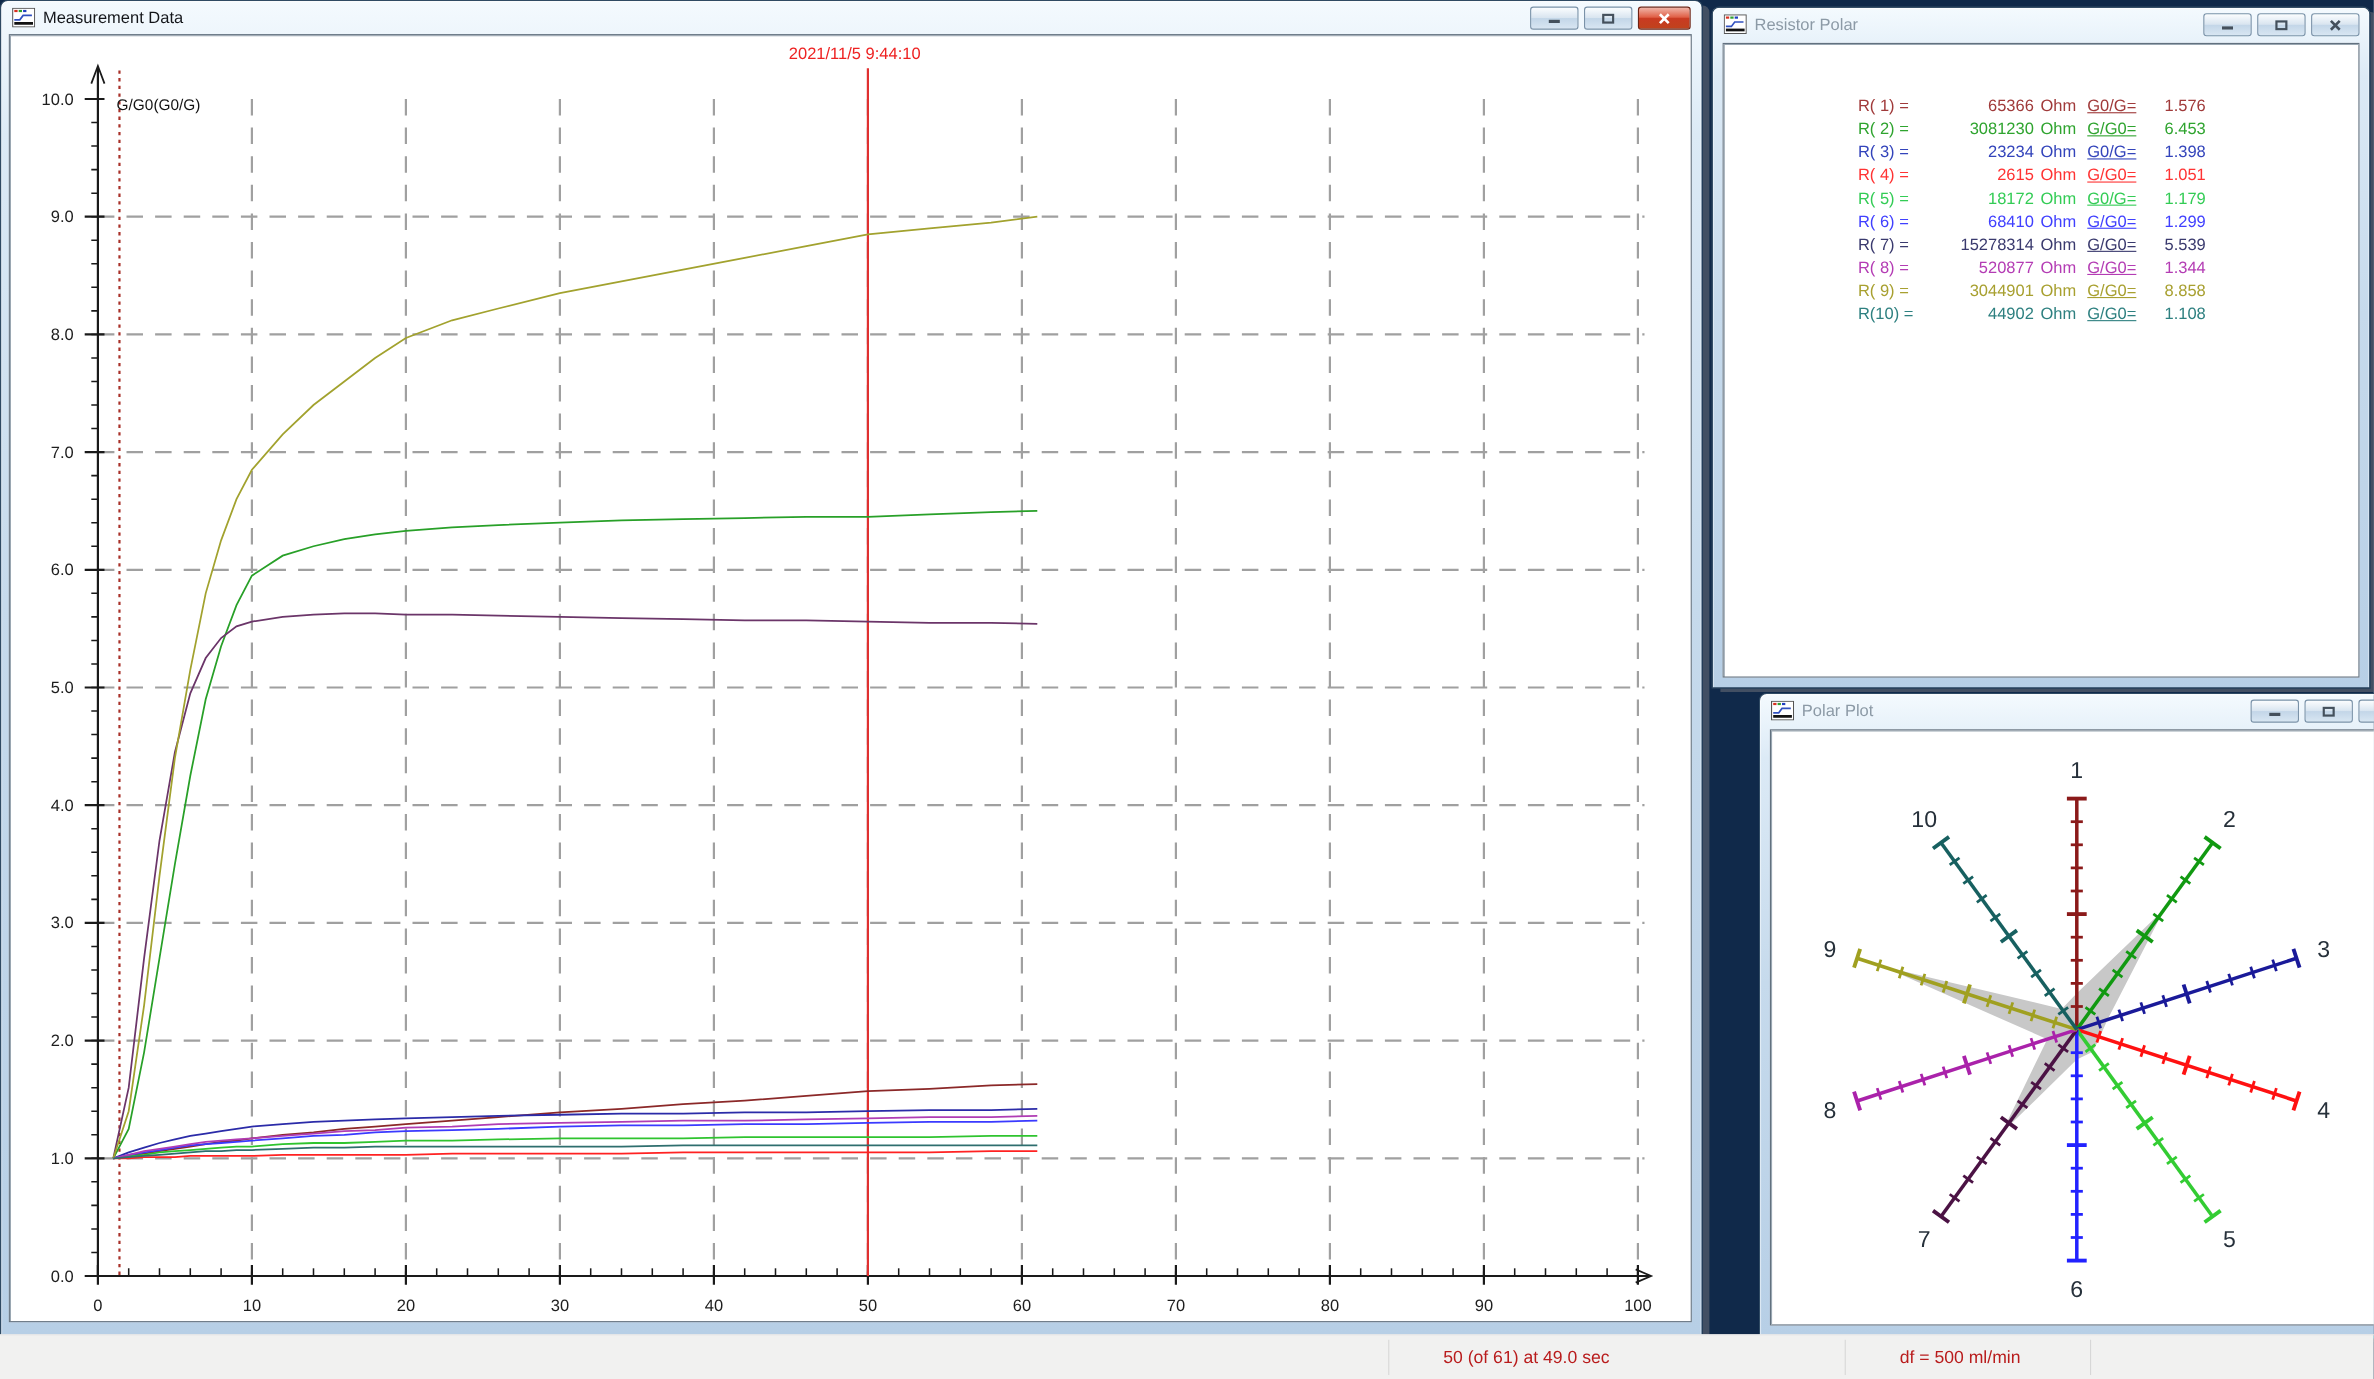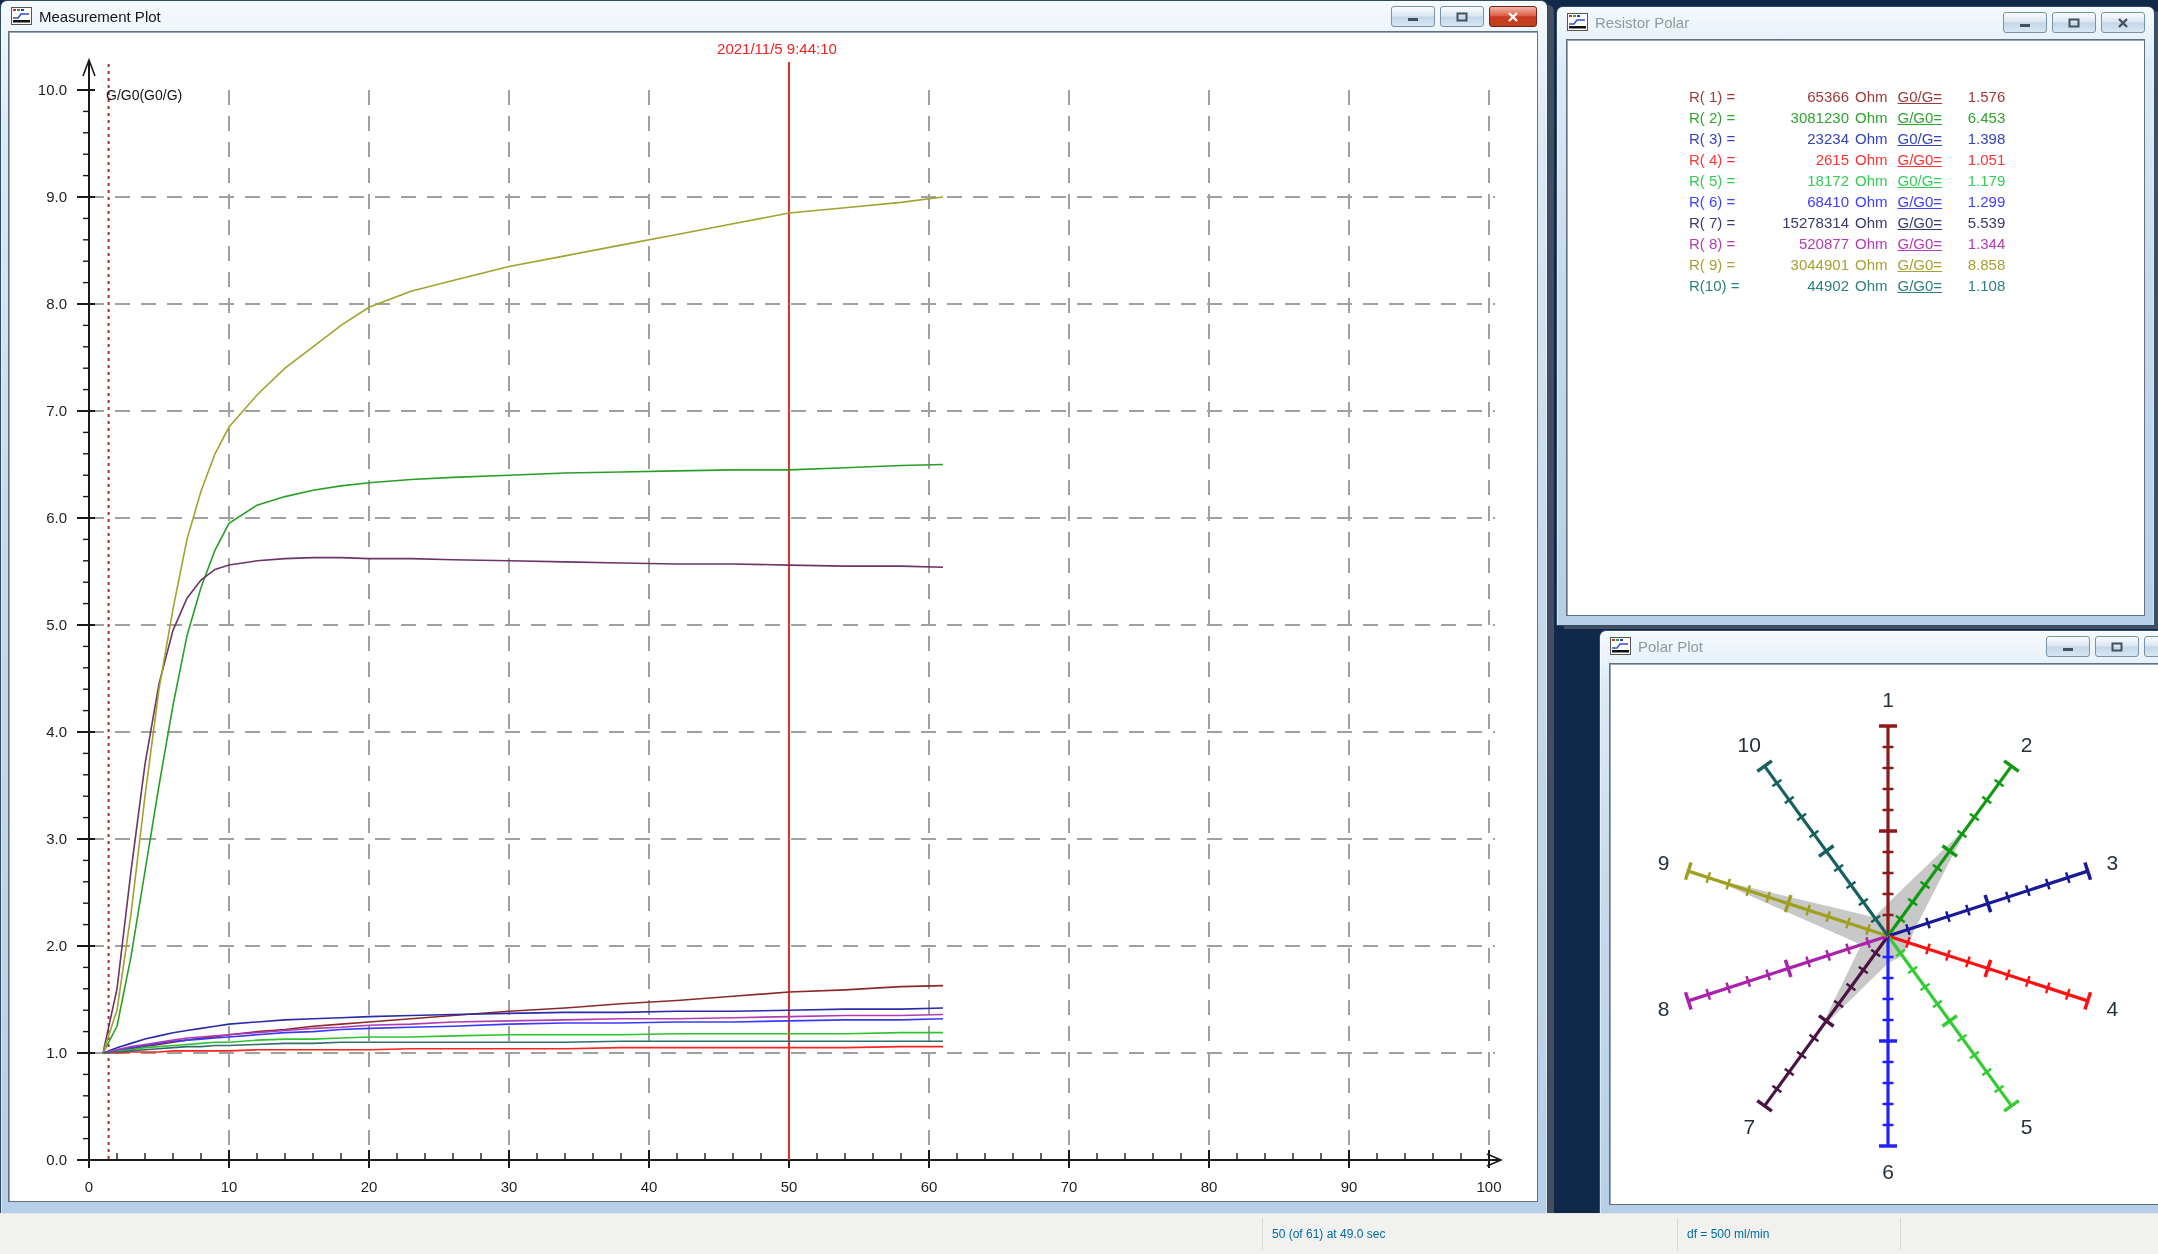--- a/index.html
+++ b/index.html
@@ -33,38 +33,38 @@
   .res-label{width:66px;}
   .res-ohm{width:94px;text-align:right;}
   .res-unit{margin-left:6px;}
   .res-rlabel{margin-left:10px;width:58px;text-decoration:underline;}
   .res-ratio{width:62px;text-align:center;}
 
   
   .statusbar{position:absolute;left:0;top:1213px;width:2158px;height:41px;background:#F1F1F0;
              border-top:1px solid #E6E6E6;box-sizing:border-box;}
   .status-divider{position:absolute;top:4px;bottom:4px;width:1px;background:#D7D7D7;}
-  .status-text{position:absolute;top:0;height:41px;line-height:41px;font-size:12px;color:#0369a1;white-space:nowrap;}
+  .status-text{position:absolute;top:0;height:41px;line-height:41px;font-size:16px;color:#b91c1c;white-space:nowrap;margin-left:40px;}
 </style>
 </head>
 <body>
 
 <div class="screen">
 
   <div class="win bottom-cyan" style="left:0;top:0;width:1546px;height:1213px;">
     <div class="titlebar">
       <svg class="appicon" viewBox="0 0 21 18">
         <rect x="0.5" y="0.5" width="20" height="17" fill="#FFFFFF" stroke="#555555"></rect>
         <rect x="2" y="2" width="3" height="2" fill="#D83020"></rect>
         <rect x="6" y="2" width="3" height="2" fill="#30A030"></rect>
         <rect x="10" y="2" width="3" height="2" fill="#2040C0"></rect>
         <polyline points="2,11 7,11 10,7 18,7" fill="none" stroke="#3050C0" stroke-width="1.5"></polyline>
         <rect x="2" y="13" width="17" height="2.5" fill="#111111"></rect>
       </svg>
-      <span class="title">Measurement Plot</span>
+      <span class="title">Measurement Data</span>
       <div class="capbtns" style="right:10px;">
         <div class="capbtn">
           <svg width="12" height="9">
               <rect x="1" y="6" width="10" height="3" fill="#44505C"></rect>
             </svg>
         </div>
         <div class="capbtn">
           <svg width="12" height="10">
               <rect x="1.5" y="1.5" width="9" height="7" fill="none" stroke="#44505C" stroke-width="2"></rect>
             </svg>

